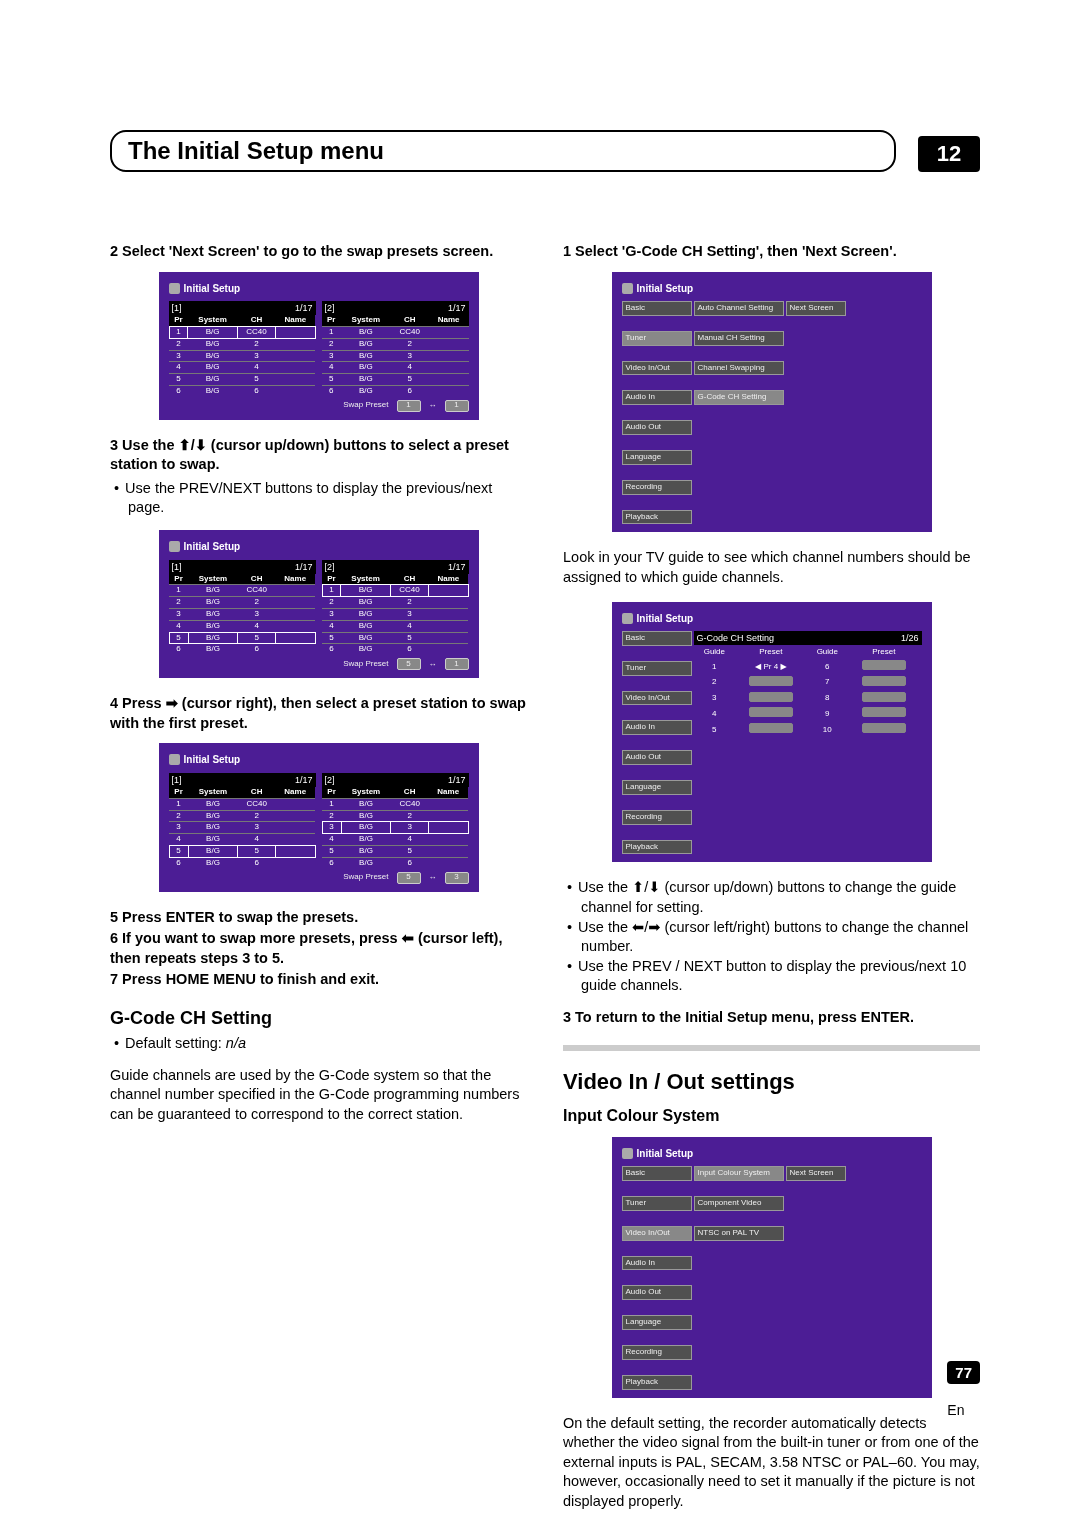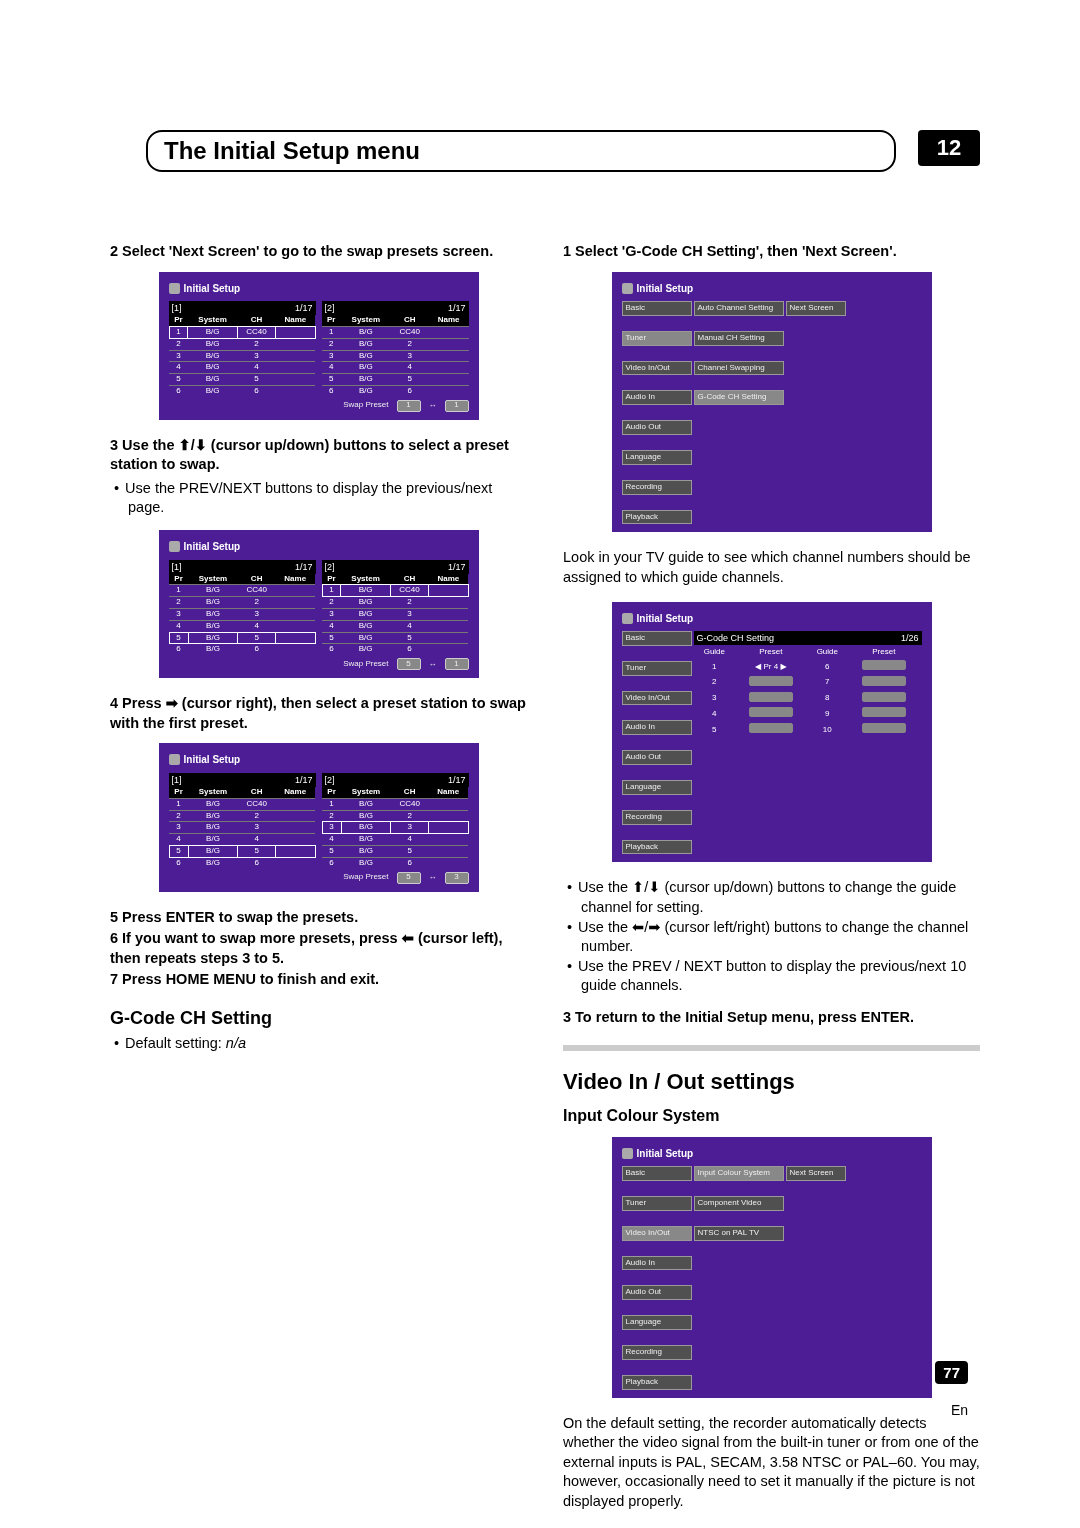--- a/index.html
+++ b/index.html
@@ -12,23 +12,22 @@
     width: 1080px;
     height: 1528px;
     margin: 0 auto;
     position: relative;
     box-sizing: border-box;
     padding: 130px 100px 60px 110px;
     color: #000;
   }
   .header-bar {
     display: flex;
-    align-items: flex-start;
+    align-items: flex-end;
     margin-bottom: 70px;
-    margin-left: 36px;
   }
   .header-outline {
     flex: 1;
     border: 2px solid #000;
     border-radius: 16px;
     padding: 5px 16px;
   }
   .header-title {
     font-size: 24px;
     font-weight: bold;
@@ -172,23 +171,23 @@
     height: 8px; width: 42px;
     display: inline-block;
     border-radius: 2px;
   }
   .gtable { font-size: 8px; color: #fff; width: 100%; }
   .gtable td { padding: 0 2px; text-align: center; }
   .arrow { font-weight: bold; }
 
   .pg-footer {
     position: absolute;
-    right: 112px;
+    right: 100px;
     bottom: 110px;
-    text-align: right;
+    text-align: left;
   }
   .pg-num {
     background: #000;
     color: #fff;
     font-weight: bold;
     padding: 3px 8px;
     border-radius: 4px;
     font-size: 15px;
   }
   .pg-lang { font-size: 14px; margin-top: 18px; }
@@ -569,20 +568,21 @@
       </div>
 
       <div class="step">5   Press ENTER to swap the presets.</div>
       <div class="step">6   If you want to swap more presets, press ⬅ (cursor left), then repeats steps 3 to 5.</div>
       <div class="step">7   Press HOME MENU to finish and exit.</div>
 
       <div class="sub-h">G-Code CH Setting</div>
       <ul class="bul">
           <li>Default setting: <span class="italic">n/a</span></li>
         </ul>
+      <div class="body">Guide channels are used by the G-Code system so that the channel number specified in the G-Code programming numbers can be guaranteed to correspond to the correct station.</div>
     </div>
 
     <div class="col">
       <div class="step">1   Select 'G-Code CH Setting', then 'Next Screen'.</div>
 
       <div class="osd">
         <div class="osd-title">Initial Setup</div>
         <div class="osd-navmenu">
           <div class="navmenu-col">
             <div class="navmenu-cell">Basic</div>

